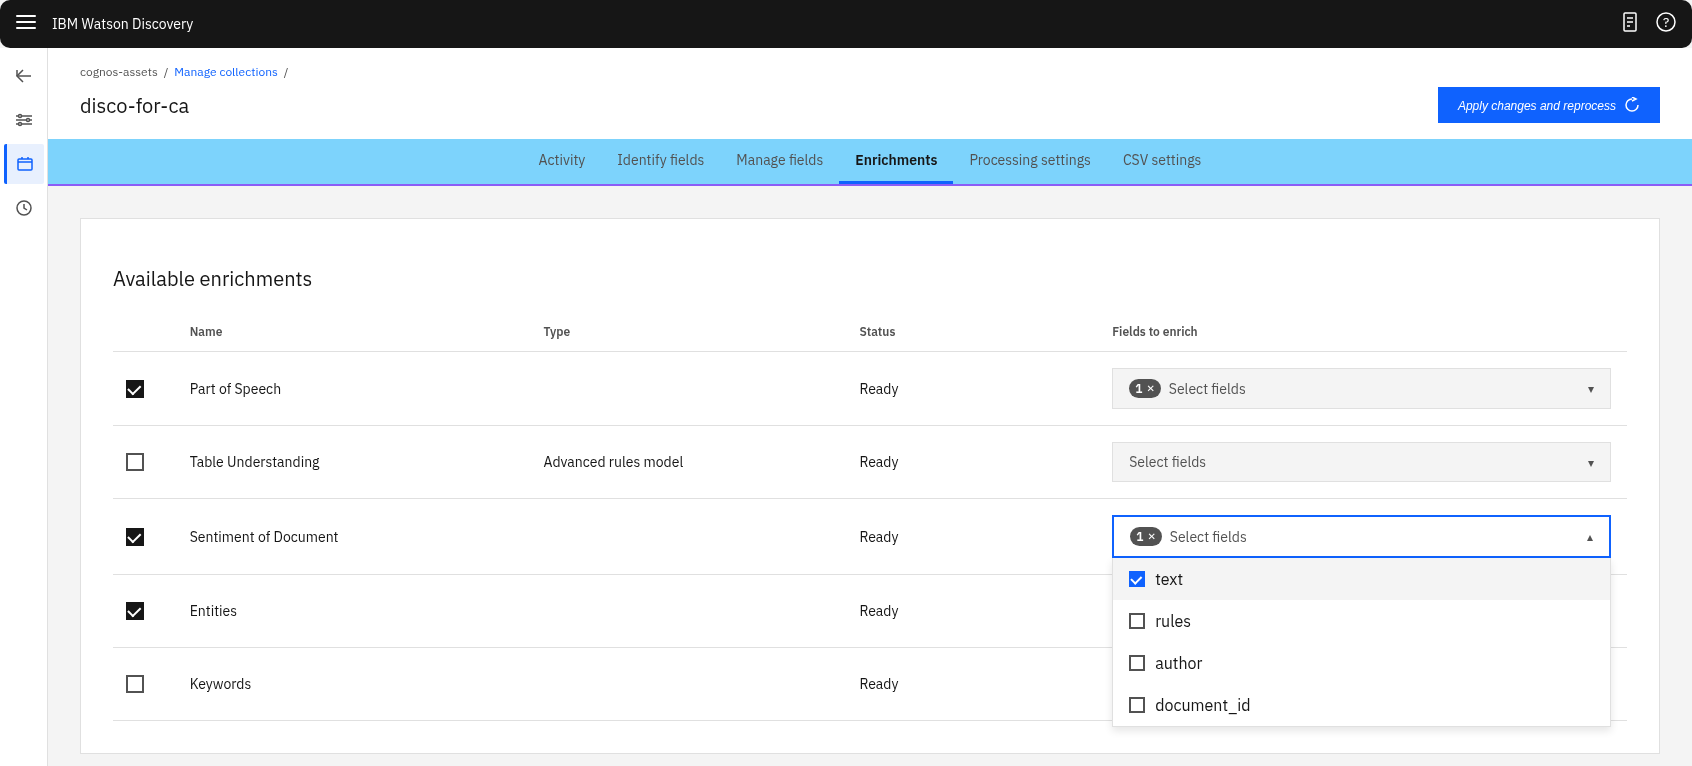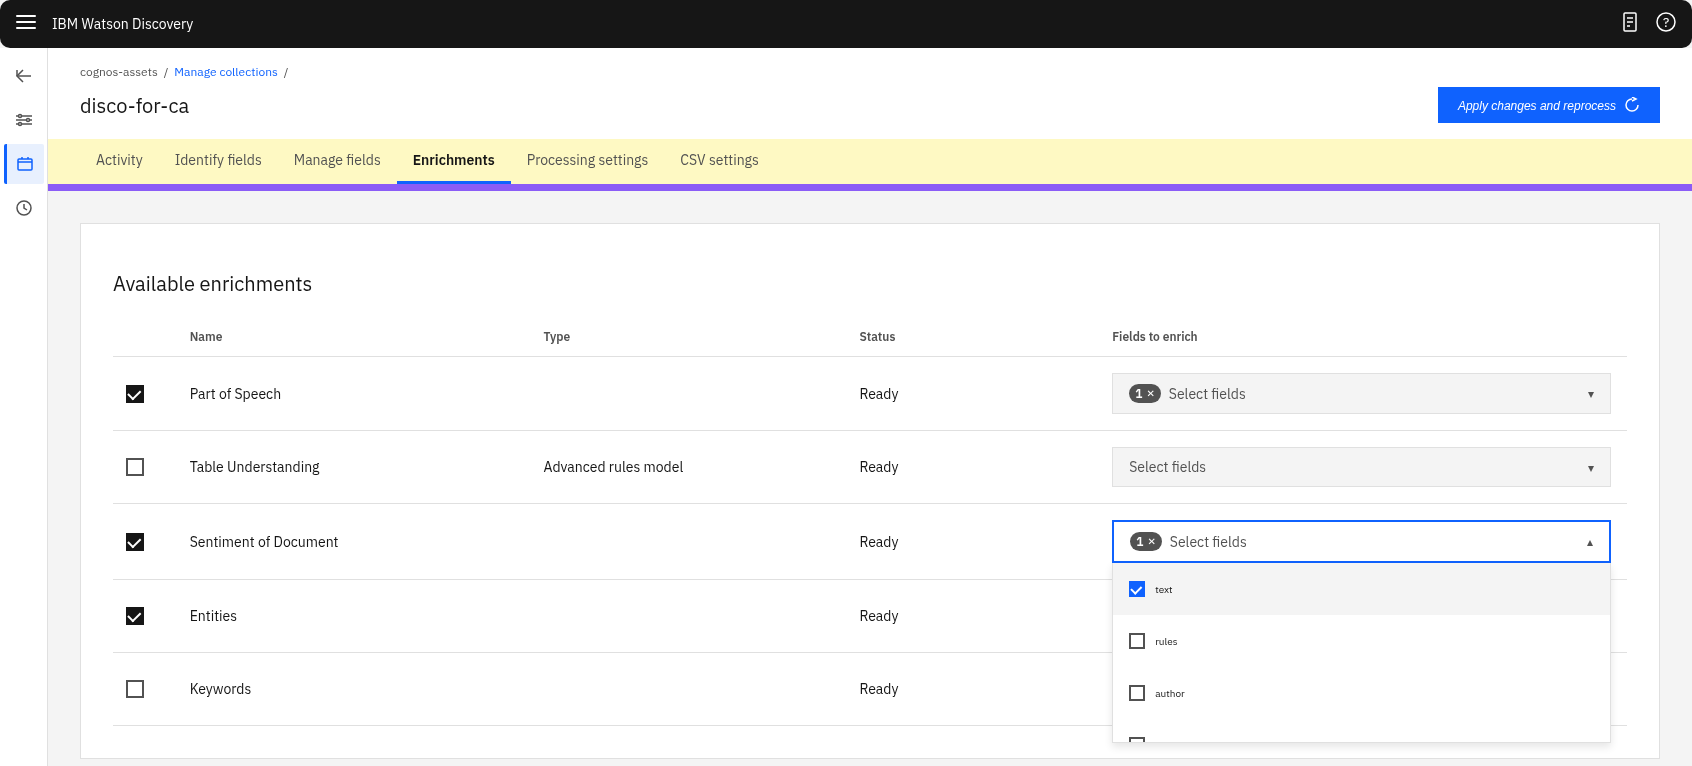--- a/index.html
+++ b/index.html
@@ -91,23 +91,24 @@
       display: flex;
       align-items: flex-end;
       gap: 8px;
       border-radius: 0;
       font-style: italic;
     }
 
     
     .tabs {
       display: flex;
-      border-bottom: 7px solid #8b5cf6;
-      background: #fef9c3;
+      border-bottom: 2px solid #8b5cf6;
+      background: #7dd3fc;
       padding: 0 32px;
+      justify-content: center;
     }
     .tab {
       padding: 12px 16px;
       font-size: 14px;
       cursor: pointer;
       color: #525252;
       border-bottom: 3px solid transparent;
       white-space: nowrap;
     }
     .tab.active {
@@ -248,23 +249,23 @@
       border-top: none;
       z-index: 100;
       box-shadow: 0 4px 8px rgba(0,0,0,0.1);
       max-height: 180px;
       overflow-y: auto;
     }
     .dropdown-option {
       display: flex;
       align-items: center;
       gap: 10px;
-      padding: 18px 16px;
+      padding: 11px 16px;
       cursor: pointer;
-      font-size: 10px;
+      font-size: 16px;
     }
     .dropdown-option.highlighted { background: #f4f4f4; }
 
     .option-checkbox {
       width: 16px;
       height: 16px;
       border: 2px solid #525252;
       display: flex;
       align-items: center;
       justify-content: center;

